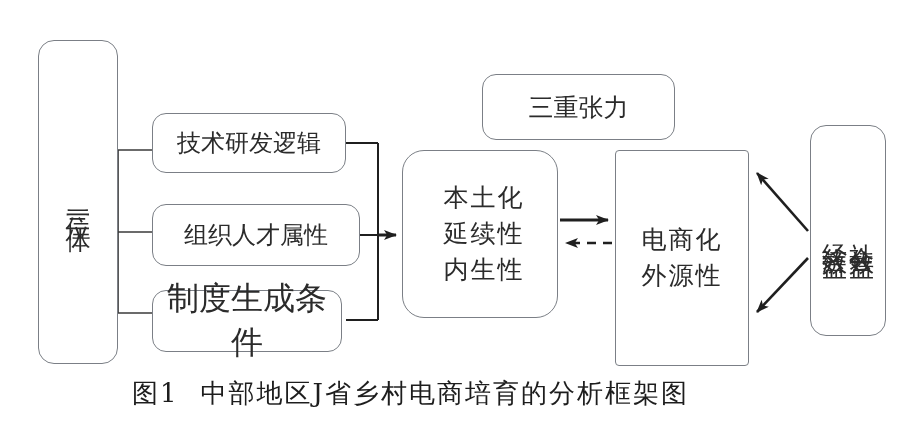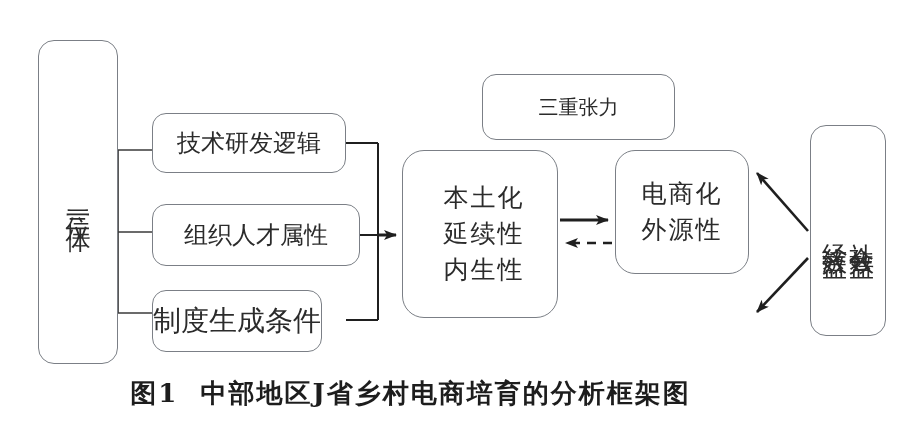--- a/index.html
+++ b/index.html
@@ -53,55 +53,55 @@
   .vcols .vtext { letter-spacing: 4px; }
 
   
   #node-pillar {
     left: 38px;  top: 40px;  width: 80px;  height: 324px;
     border-radius: 16px;
     font-size: 25px;
   }
   #node-tech   { left: 152px; top: 113px; width: 194px; height: 60px; font-size: 24px; font-family: Liberation Mono, monospace; }
   #node-talent { left: 152px; top: 204px; width: 208px; height: 62px; font-size: 24px; }
-  #node-inst   { left: 152px; top: 290px; width: 170px; height: 62px; font-size: 28px; }
+  #node-inst   { left: 152px; top: 290px; width: 190px; height: 62px; font-size: 32px; }
 
   #node-tension {
     left: 482px; top: 74px; width: 193px; height: 66px;
-    font-size: 20px;
+    font-size: 25px;
   }
 
   #node-local {
     left: 402px; top: 150px; width: 156px; height: 168px;
     border-radius: 22px; font-size: 25px; padding-left: 8px;
   }
   #node-ecom {
-    left: 615px; top: 150px; width: 134px; height: 124px;
-    border-radius: 20px; font-size: 25px;
+    left: 615px; top: 150px; width: 134px; height: 216px;
+    border-radius: 4px; font-size: 25px;
   }
   #node-benefit {
     left: 810px; top: 125px; width: 76px; height: 211px;
     border-radius: 16px; font-size: 25px;
   }
   .stack {
     display: flex; flex-direction: column;
     align-items: center; justify-content: center;
     line-height: 1.45;
     letter-spacing: 2px;
   }
 
   #caption {
     position: absolute;
     left: 0; top: 376px; width: 821px;
     text-align: center;
     font-size: 26px;
     letter-spacing: 2px;
     color: #1d1d1d;
     font-family: "DejaVu Serif", "Liberation Serif", serif;
-    font-weight: 700;
+    font-weight: 400;
   }
   #caption .gap { display: inline-block; width: 22px; }
 </style>
 </head>
 <body>
 
 <div id="page">
 
   <svg id="edges" viewBox="0 0 913 448" xmlns="http://www.w3.org/2000/svg">
     <defs>

